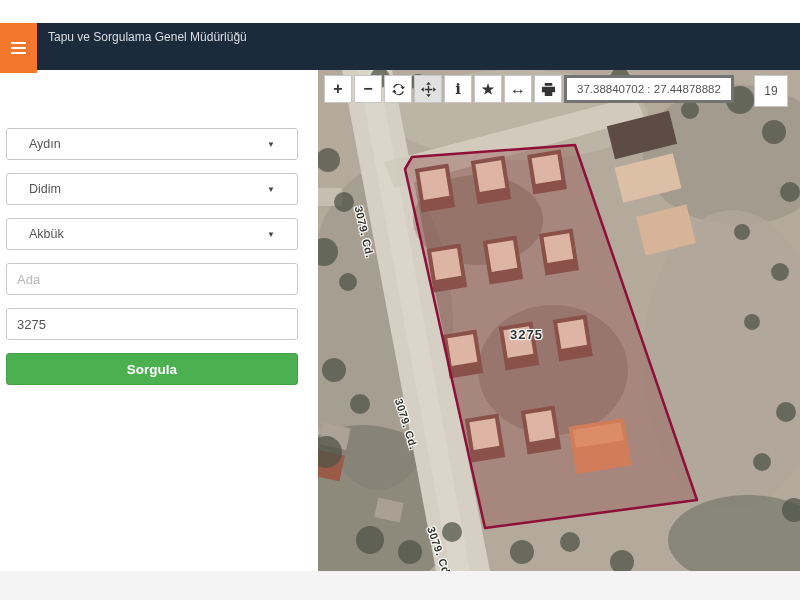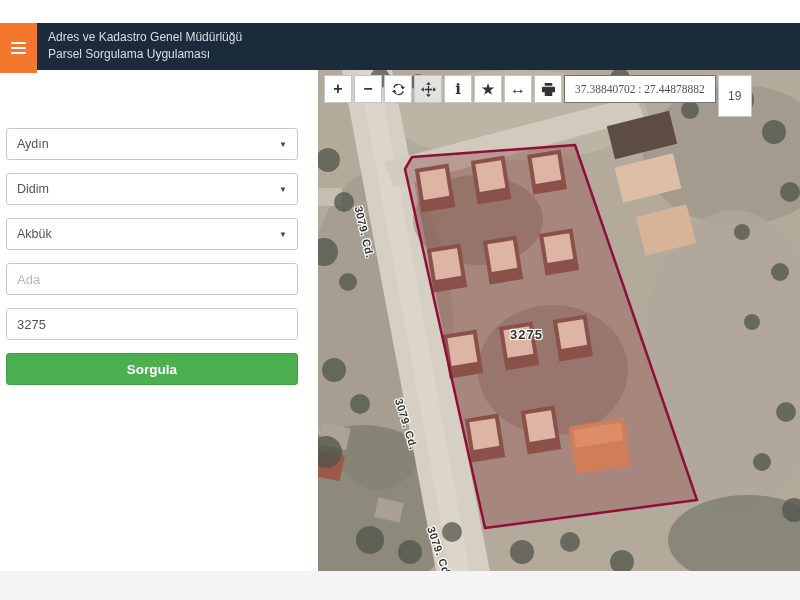--- a/index.html
+++ b/index.html
@@ -15,42 +15,42 @@
   .titles{position:absolute;left:48px;top:6px;color:#d9dee3;font-size:12px;line-height:17px;}
 
   
   .sidebar{position:absolute;left:0;top:70px;width:316px;height:501px;background:#fff;}
   .tabs{position:absolute;left:0;top:4px;width:316px;height:30px;background:#e9e9e9;display:flex;}
   .tab{padding:0 13px;line-height:30px;font-size:12px;color:#4583b8;cursor:pointer;white-space:nowrap;}
   .tab.active{background:#fff;color:#555;}
   .form{position:absolute;left:6px;top:58px;width:292px;}
   .selectbox{box-sizing:border-box;height:32px;margin-bottom:13px;border:1px solid #c9c9c9;border-radius:3px;
              background:#fff;display:flex;align-items:center;justify-content:space-between;
-             padding:0 10px;font-size:12.5px;color:#555;cursor:pointer;}
+             padding:0 22px;font-size:12.5px;color:#555;cursor:pointer;}
   .selectbox .caret{font-size:8px;color:#444;}
   .txtinput{box-sizing:border-box;width:100%;height:32px;margin-bottom:13px;border:1px solid #c9c9c9;
             border-radius:3px;padding:0 10px;font-size:13px;color:#555;outline:none;}
   .txtinput::placeholder{color:#b8b8b8;}
   .go-btn{box-sizing:border-box;width:100%;height:32px;background:#4caf50;border:1px solid #42a046;
           border-radius:3px;color:#fff;font-size:13.5px;font-weight:bold;cursor:pointer;
           font-family:"Liberation Sans",sans-serif;}
 
   
   .map{position:absolute;left:318px;top:70px;width:482px;height:501px;overflow:hidden;background:#b3aa9c;}
   .map svg.decor{position:absolute;left:0;top:0;z-index:0;}
   .map-toolbar{position:absolute;left:6px;top:5px;z-index:6;display:flex;gap:2px;}
   .tool-btn{box-sizing:border-box;width:28px;height:28px;background:#fff;border:1px solid #c6c6c6;
             display:flex;align-items:center;justify-content:center;font-size:16px;color:#333;
             cursor:pointer;font-weight:bold;}
   .tool-btn.active{background:#e1e1e1;}
   .tool-btn .info-i{font-family:"DejaVu Serif","Liberation Serif",serif;font-weight:bold;font-size:15px;}
-  .coord-box{box-sizing:border-box;height:28px;min-width:136px;background:#fff;border:1px solid #737373;
-             display:flex;align-items:center;justify-content:center;font-size:11.5px;color:#555;padding:0 10px;font-family:Liberation Serif, serif;}
-  .zoomlvl-box{box-sizing:border-box;height:42px;width:34px;background:#fff;border:1px solid #c6c6c6;
-               display:flex;align-items:center;justify-content:center;font-size:12px;color:#555;}
+  .coord-box{box-sizing:border-box;height:28px;min-width:136px;background:#fff;border:3px solid #737373;
+             display:flex;align-items:center;justify-content:center;font-size:11.5px;color:#555;padding:0 10px;}
+  .zoomlvl-box{box-sizing:border-box;height:32px;width:34px;background:#fff;border:1px solid #c6c6c6;
+               display:flex;align-items:center;justify-content:center;font-size:12px;color:#555;margin-left:18px;}
 
   .halo-label{position:absolute;z-index:2;font-weight:bold;color:#35352f;white-space:nowrap;
      text-shadow:-1px -1px 0 #fff,1px -1px 0 #fff,-1px 1px 0 #fff,1px 1px 0 #fff,0 0 3px #fff;}
   .parcel-no{left:192px;top:257px;font-size:13px;letter-spacing:1px;}
   .street{font-size:11px;letter-spacing:.5px;}
   .street.s1{left:20px;top:156px;transform:rotate(77deg);}
   .street.s2{left:62px;top:348px;transform:rotate(73deg);}
   .street.s3{left:95px;top:476px;transform:rotate(71deg);}
 
   .watermark{position:absolute;right:14px;bottom:2px;z-index:4;font-size:45px;line-height:1;color:#fff;
@@ -60,22 +60,21 @@
 
   .bottombar{position:absolute;left:0;top:571px;width:800px;height:29px;background:#f4f4f4;}
 </style>
 </head>
 <body>
 
 <div class="page">
 
   <div class="topbar">
     <div class="titles">
-      <div>Adres ve Kadastro Genel Müdürlüğü</div>
-      <div>Parsel Sorgulama Uygulaması</div>
+      <div>Tapu ve Sorgulama Genel Müdürlüğü</div>
     </div>
   </div>
   <div class="menu-btn">
     <div class="hamburger">
         <span></span>
         <span></span>
         <span></span>
       </div>
   </div>
 

